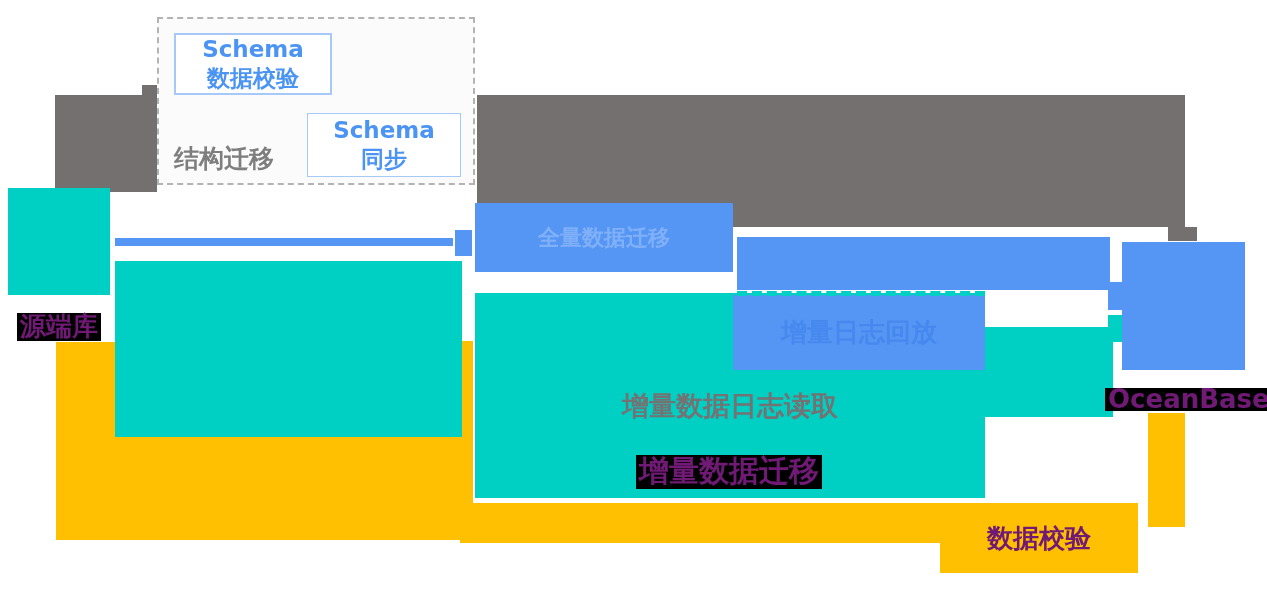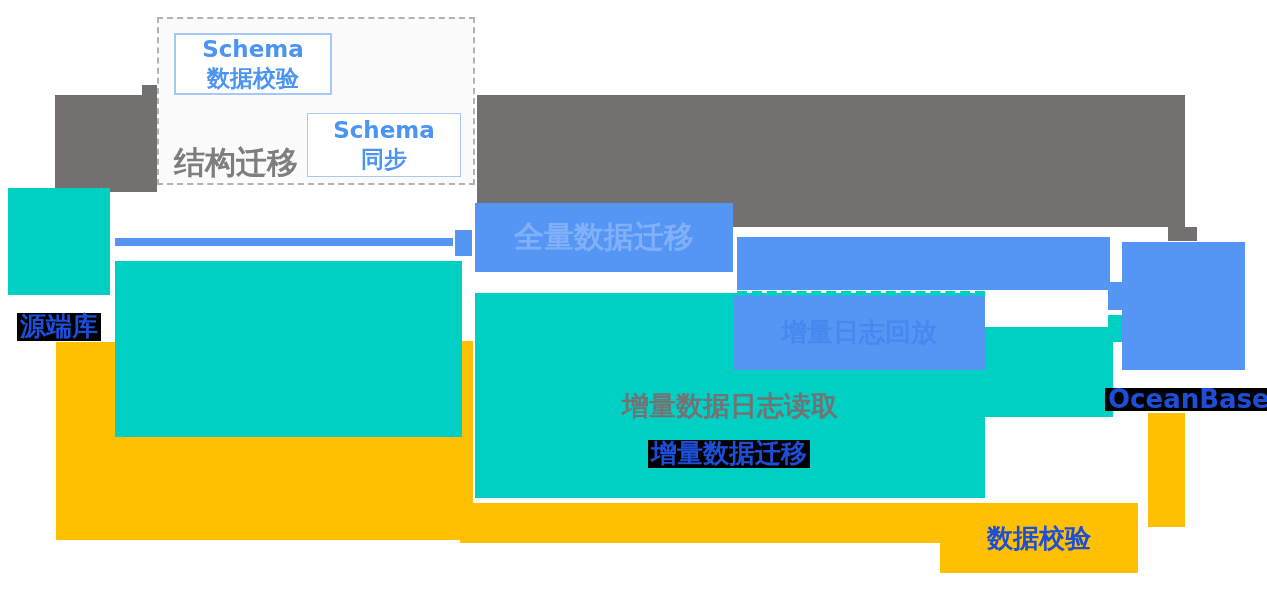--- a/index.html
+++ b/index.html
@@ -16,25 +16,25 @@
 
   
   .panel{
     border:2px dashed #B3B3B3;background:#FBFBFB;
   }
   .schema-box{
     background:#fff;border:2px solid #A6C9F9;color:#4B94F4;
     font-weight:bold;font-size:23px;line-height:29px;
   }
   .schema-box.thin{border-width:1px;}
-  .gray-label{color:#7E7E7E;font-weight:bold;font-size:31px;}
+  .gray-label{color:#7E7E7E;font-weight:bold;font-size:25px;}
 
   
   .lbl{font-weight:bold;white-space:nowrap;}
-  .lbl-gray{color:#1d4ed8;}
+  .lbl-gray{color:#701a75;}
   
   .hl span{position:relative;display:inline-block;z-index:1;}
   .hl span::before{
     content:"";position:absolute;left:-3px;right:-3px;top:4px;bottom:3px;
     background:#000;z-index:-1;
   }
   .faint-light{color:#7FB0F8;}  
   .faint-dark{color:#4688EE;}   
   .teal-text{color:#737373;}
 
@@ -58,21 +58,21 @@
 
   <div class="abs teal" style="left:8px;top:188px;width:102px;height:107px;"></div>
   <div class="abs teal" style="left:115px;top:261px;width:347px;height:176px;"></div>
   <div class="abs teal" style="left:475px;top:293px;width:510px;height:205px;"></div>
   <div class="abs teal" style="left:985px;top:327px;width:128px;height:90px;"></div>
   <div class="abs teal" style="left:1108px;top:315px;width:15px;height:27px;"></div>
 
   <div class="abs blue" style="left:115px;top:238px;width:338px;height:8px;"></div>
   <div class="abs blue" style="left:455px;top:230px;width:17px;height:26px;"></div>
   <div class="abs blue center" style="left:475px;top:203px;width:258px;height:69px;">
-    <span class="lbl faint-light" style="font-size:30px;">全量数据迁移</span>
+    <span class="lbl faint-light" style="font-size:22px;">全量数据迁移</span>
   </div>
   <div class="abs blue" style="left:737px;top:237px;width:373px;height:53px;"></div>
   <div class="abs blue" style="left:1108px;top:282px;width:14px;height:28px;"></div>
   <div class="abs blue center" style="left:733px;top:295px;width:252px;height:75px;">
     <span class="lbl faint-dark" style="font-size:26px;">增量日志回放</span>
   </div>
   <div class="abs blue" style="left:1122px;top:242px;width:123px;height:128px;"></div>
 
   <div class="abs dash-teal" style="left:737px;top:291px;width:248px;height:0;"></div>
 
@@ -97,21 +97,21 @@
   </div>
 
   <div class="abs lbl lbl-gray hl" style="left:20px;top:309px;font-size:26px;">
     <span>源端库</span>
   </div>
 
   <div class="abs lbl teal-text center" style="left:475px;top:388px;width:510px;font-size:27px;">
     <span>增量数据日志读取</span>
   </div>
 
-  <div class="abs lbl lbl-gray hl center" style="left:604px;top:436px;width:250px;font-size:26px;">
+  <div class="abs lbl lbl-gray hl center" style="left:604px;top:451px;width:250px;font-size:30px;">
     <span>增量数据迁移</span>
   </div>
 
   <div class="abs lbl lbl-gray hl" style="left:1108px;top:384px;font-size:26px;">
     <span>OceanBase</span>
   </div>
 
 </div>
 
 </body></html>

